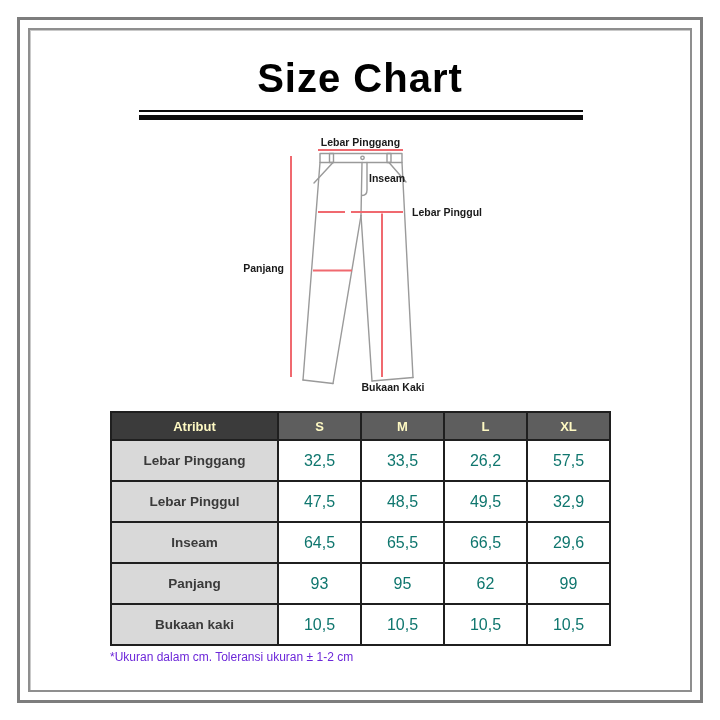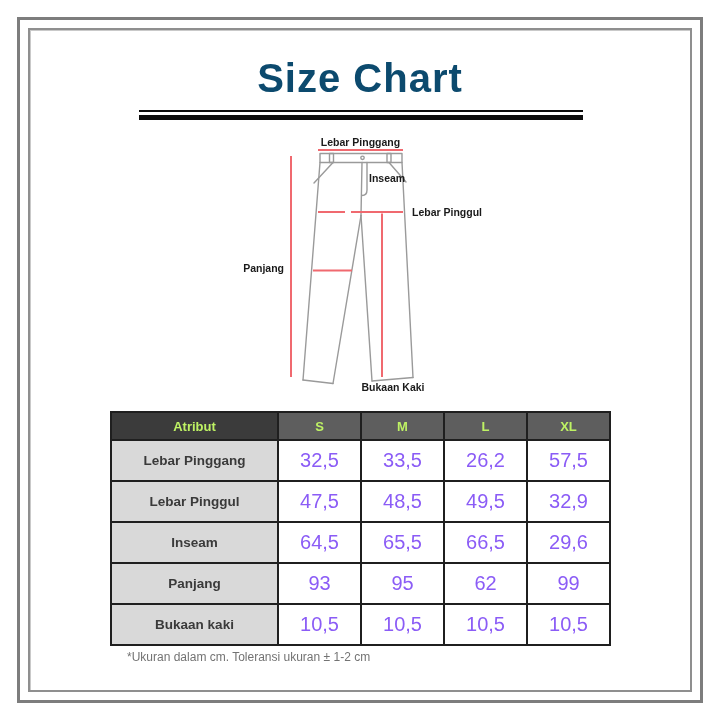--- a/index.html
+++ b/index.html
@@ -8,43 +8,43 @@
   .canvas { position:relative; width:720px; height:720px; background:#ffffff; overflow:hidden; }
 
   
   .outer-frame { position:absolute; left:17px; top:17px; width:686px; height:686px;
                  border:3px solid #7d7d7d; }
   .inner-frame { position:absolute; left:28px; top:28px; width:664px; height:664px;
                  border:2px solid #8f8f8f; box-shadow:1px 1px 0 #c9c9c9 inset; }
 
   
   .page-title { position:absolute; left:0; top:56px; width:720px; text-align:center;
-                font-size:40px; font-weight:bold; color:#0c4a6e; letter-spacing:1px; }
+                font-size:40px; font-weight:bold; color:#000000; letter-spacing:1px; }
   .title-rule { position:absolute; left:139px; top:110px; width:444px; }
   .rule-thin  { height:2px; background:#0d0d0d; }
   .rule-gap   { height:3px; }
   .rule-thick { height:5px; background:#0d0d0d; }
 
   
   .pants-svg { position:absolute; left:228px; top:128px; width:274px; height:277px; }
   .pants-svg text { font-family:"Liberation Sans", sans-serif; font-size:10.5px; font-weight:bold; fill:#1a1a1a; }
 
   
   .size-table { position:absolute; left:110px; top:411px; width:500px;
                 border-collapse:collapse; table-layout:fixed; }
   .size-table th, .size-table td { border:2px solid #1f1f1f; text-align:center; vertical-align:middle; }
-  .size-table th { height:28px; background:#5e5e5e; color:#bef264; font-size:13px; font-weight:bold; }
+  .size-table th { height:28px; background:#5e5e5e; color:#fef9c3; font-size:13px; font-weight:bold; }
   .size-table th.attr-head { background:#3b3b3b; }
   .size-table td { height:41px; }
   .size-table td.row-label { background:#d9d9d9; color:#3a3a3a; font-size:13.5px; font-weight:bold; }
-  .size-table td.size-value { background:#ffffff; color:#8b5cf6; font-size:20px; }
+  .size-table td.size-value { background:#ffffff; color:#0f766e; font-size:16px; }
   .col-attr { width:167px; }
   .col-size { width:83px; }
 
-  .footnote { position:absolute; left:110px; top:650px; font-size:12px; color:#737373;margin-left:17px; }
+  .footnote { position:absolute; left:110px; top:650px; font-size:12px; color:#6d28d9; }
 </style>
 </head>
 <body>
 
 <div class="canvas">
 
   <div class="outer-frame"></div>
   <div class="inner-frame"></div>
 
   <div class="page-title">Size Chart</div>

